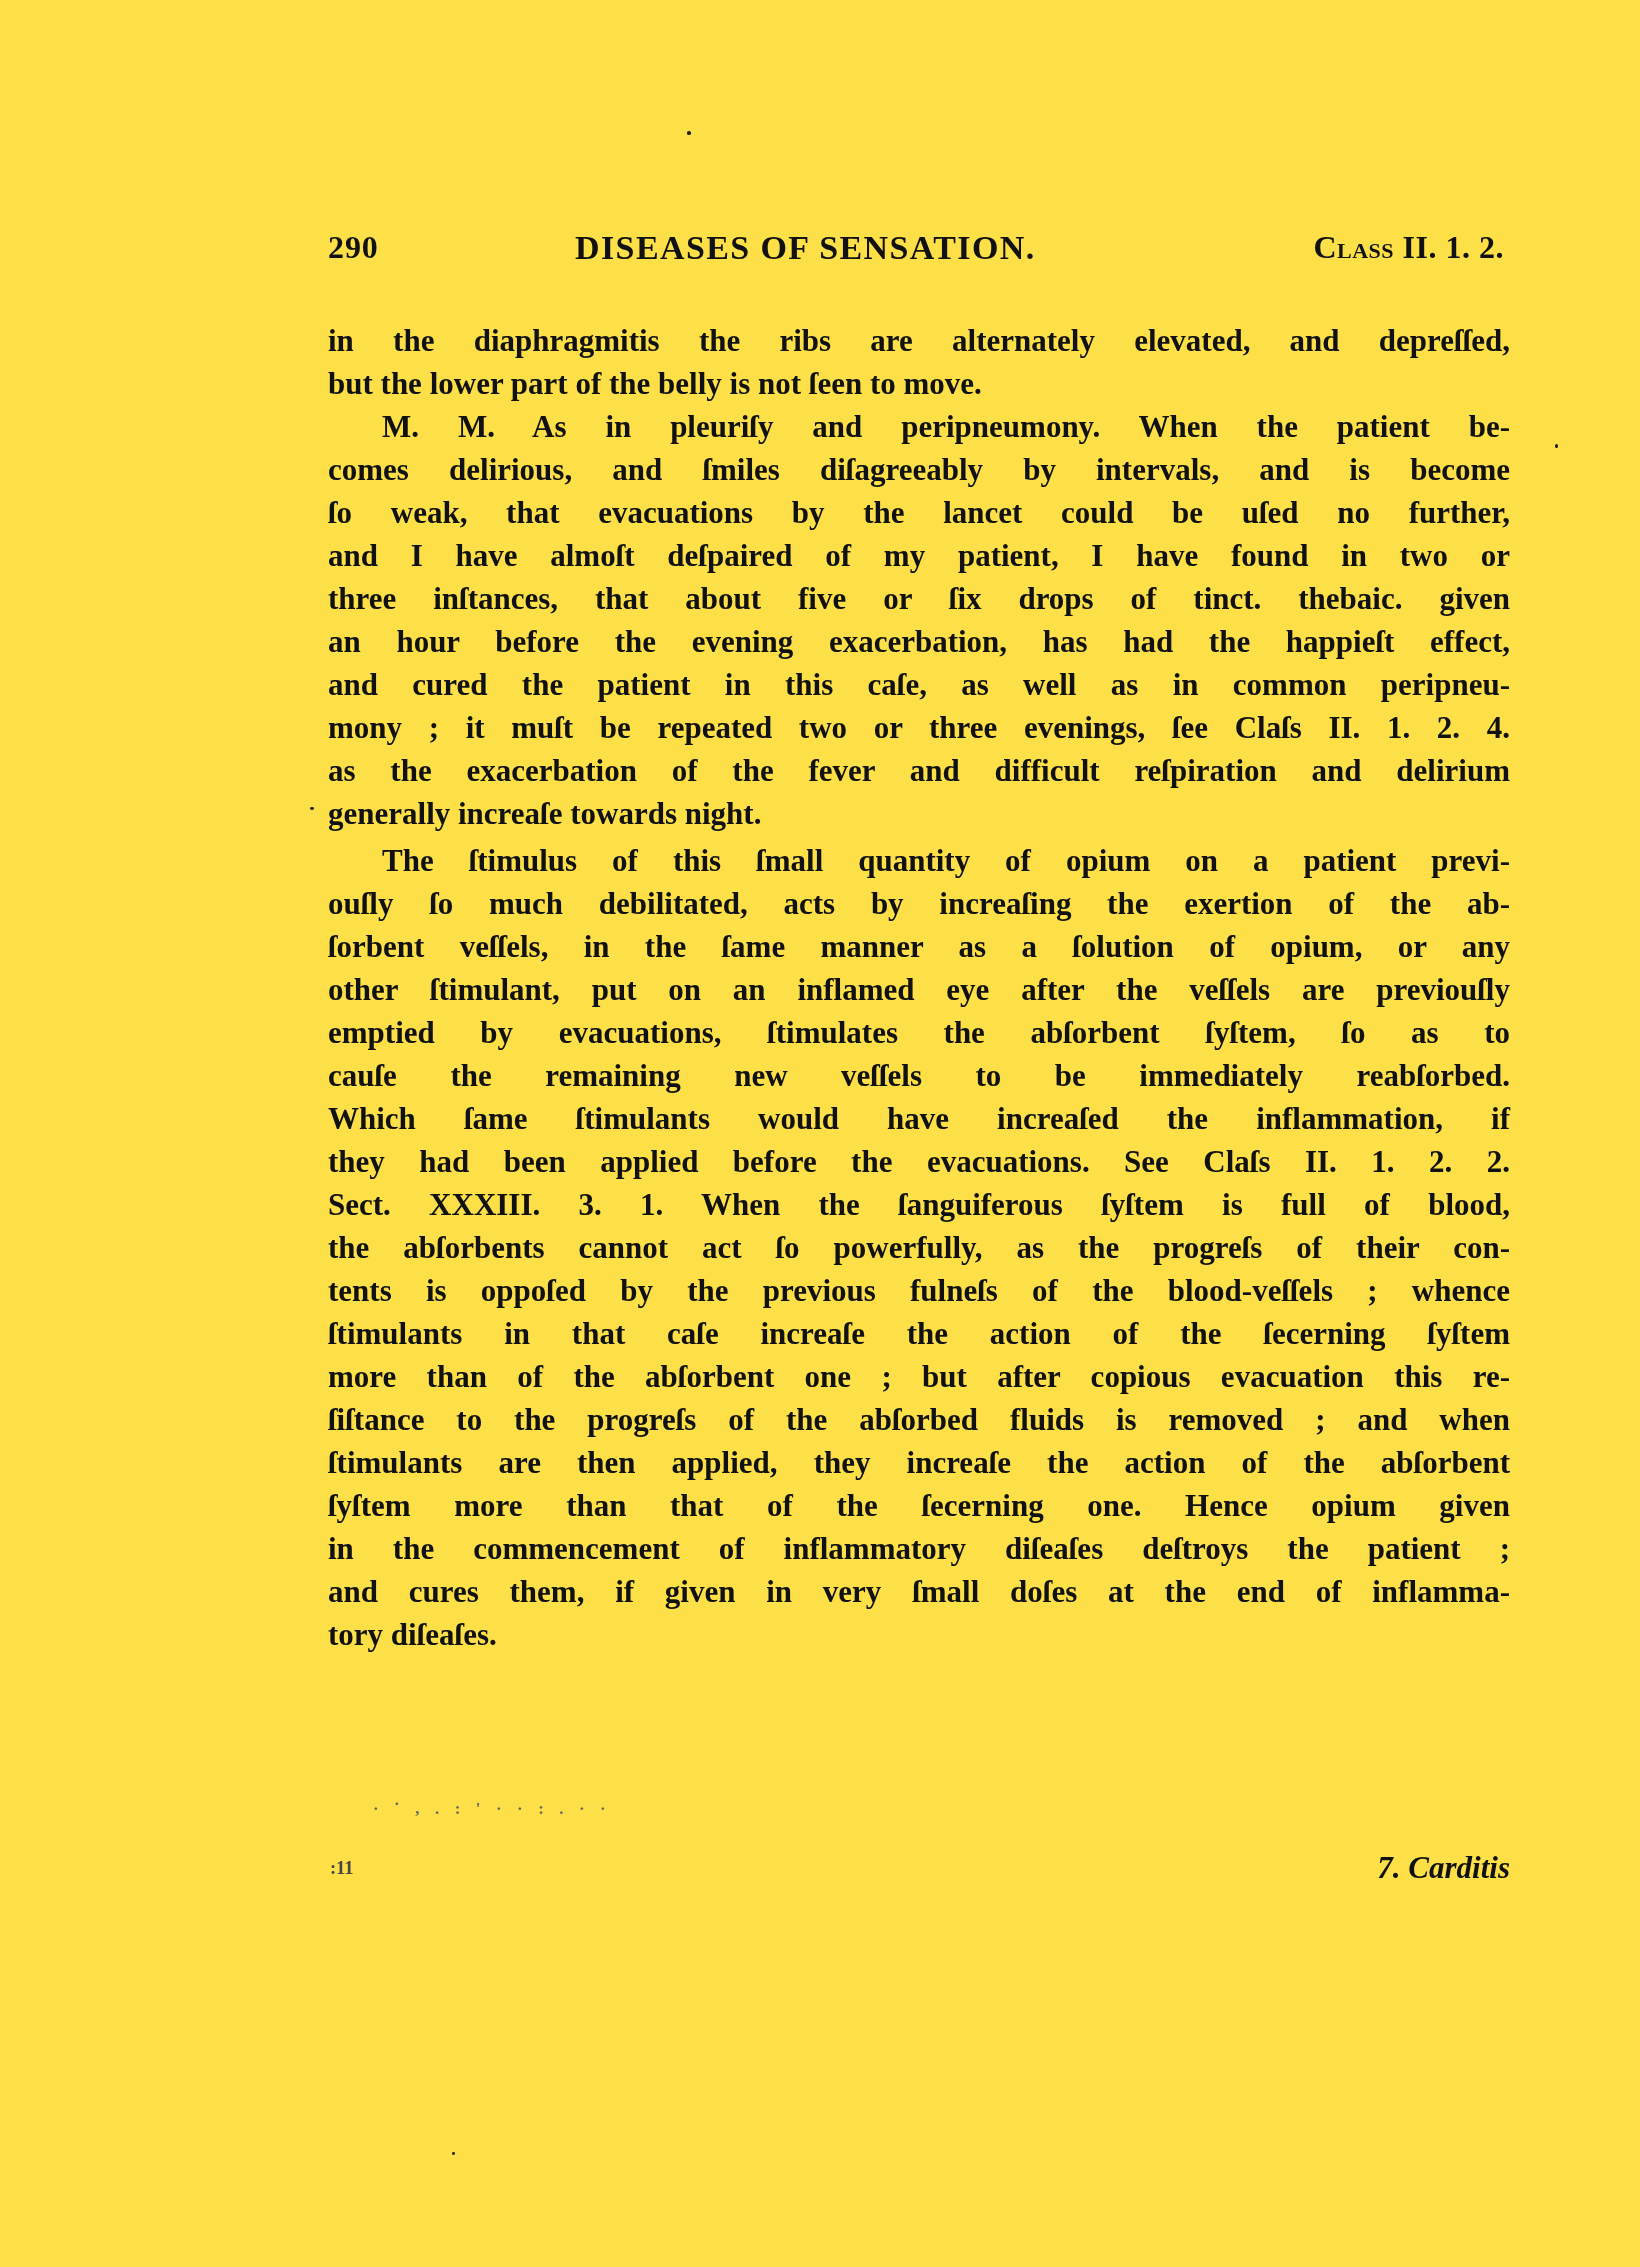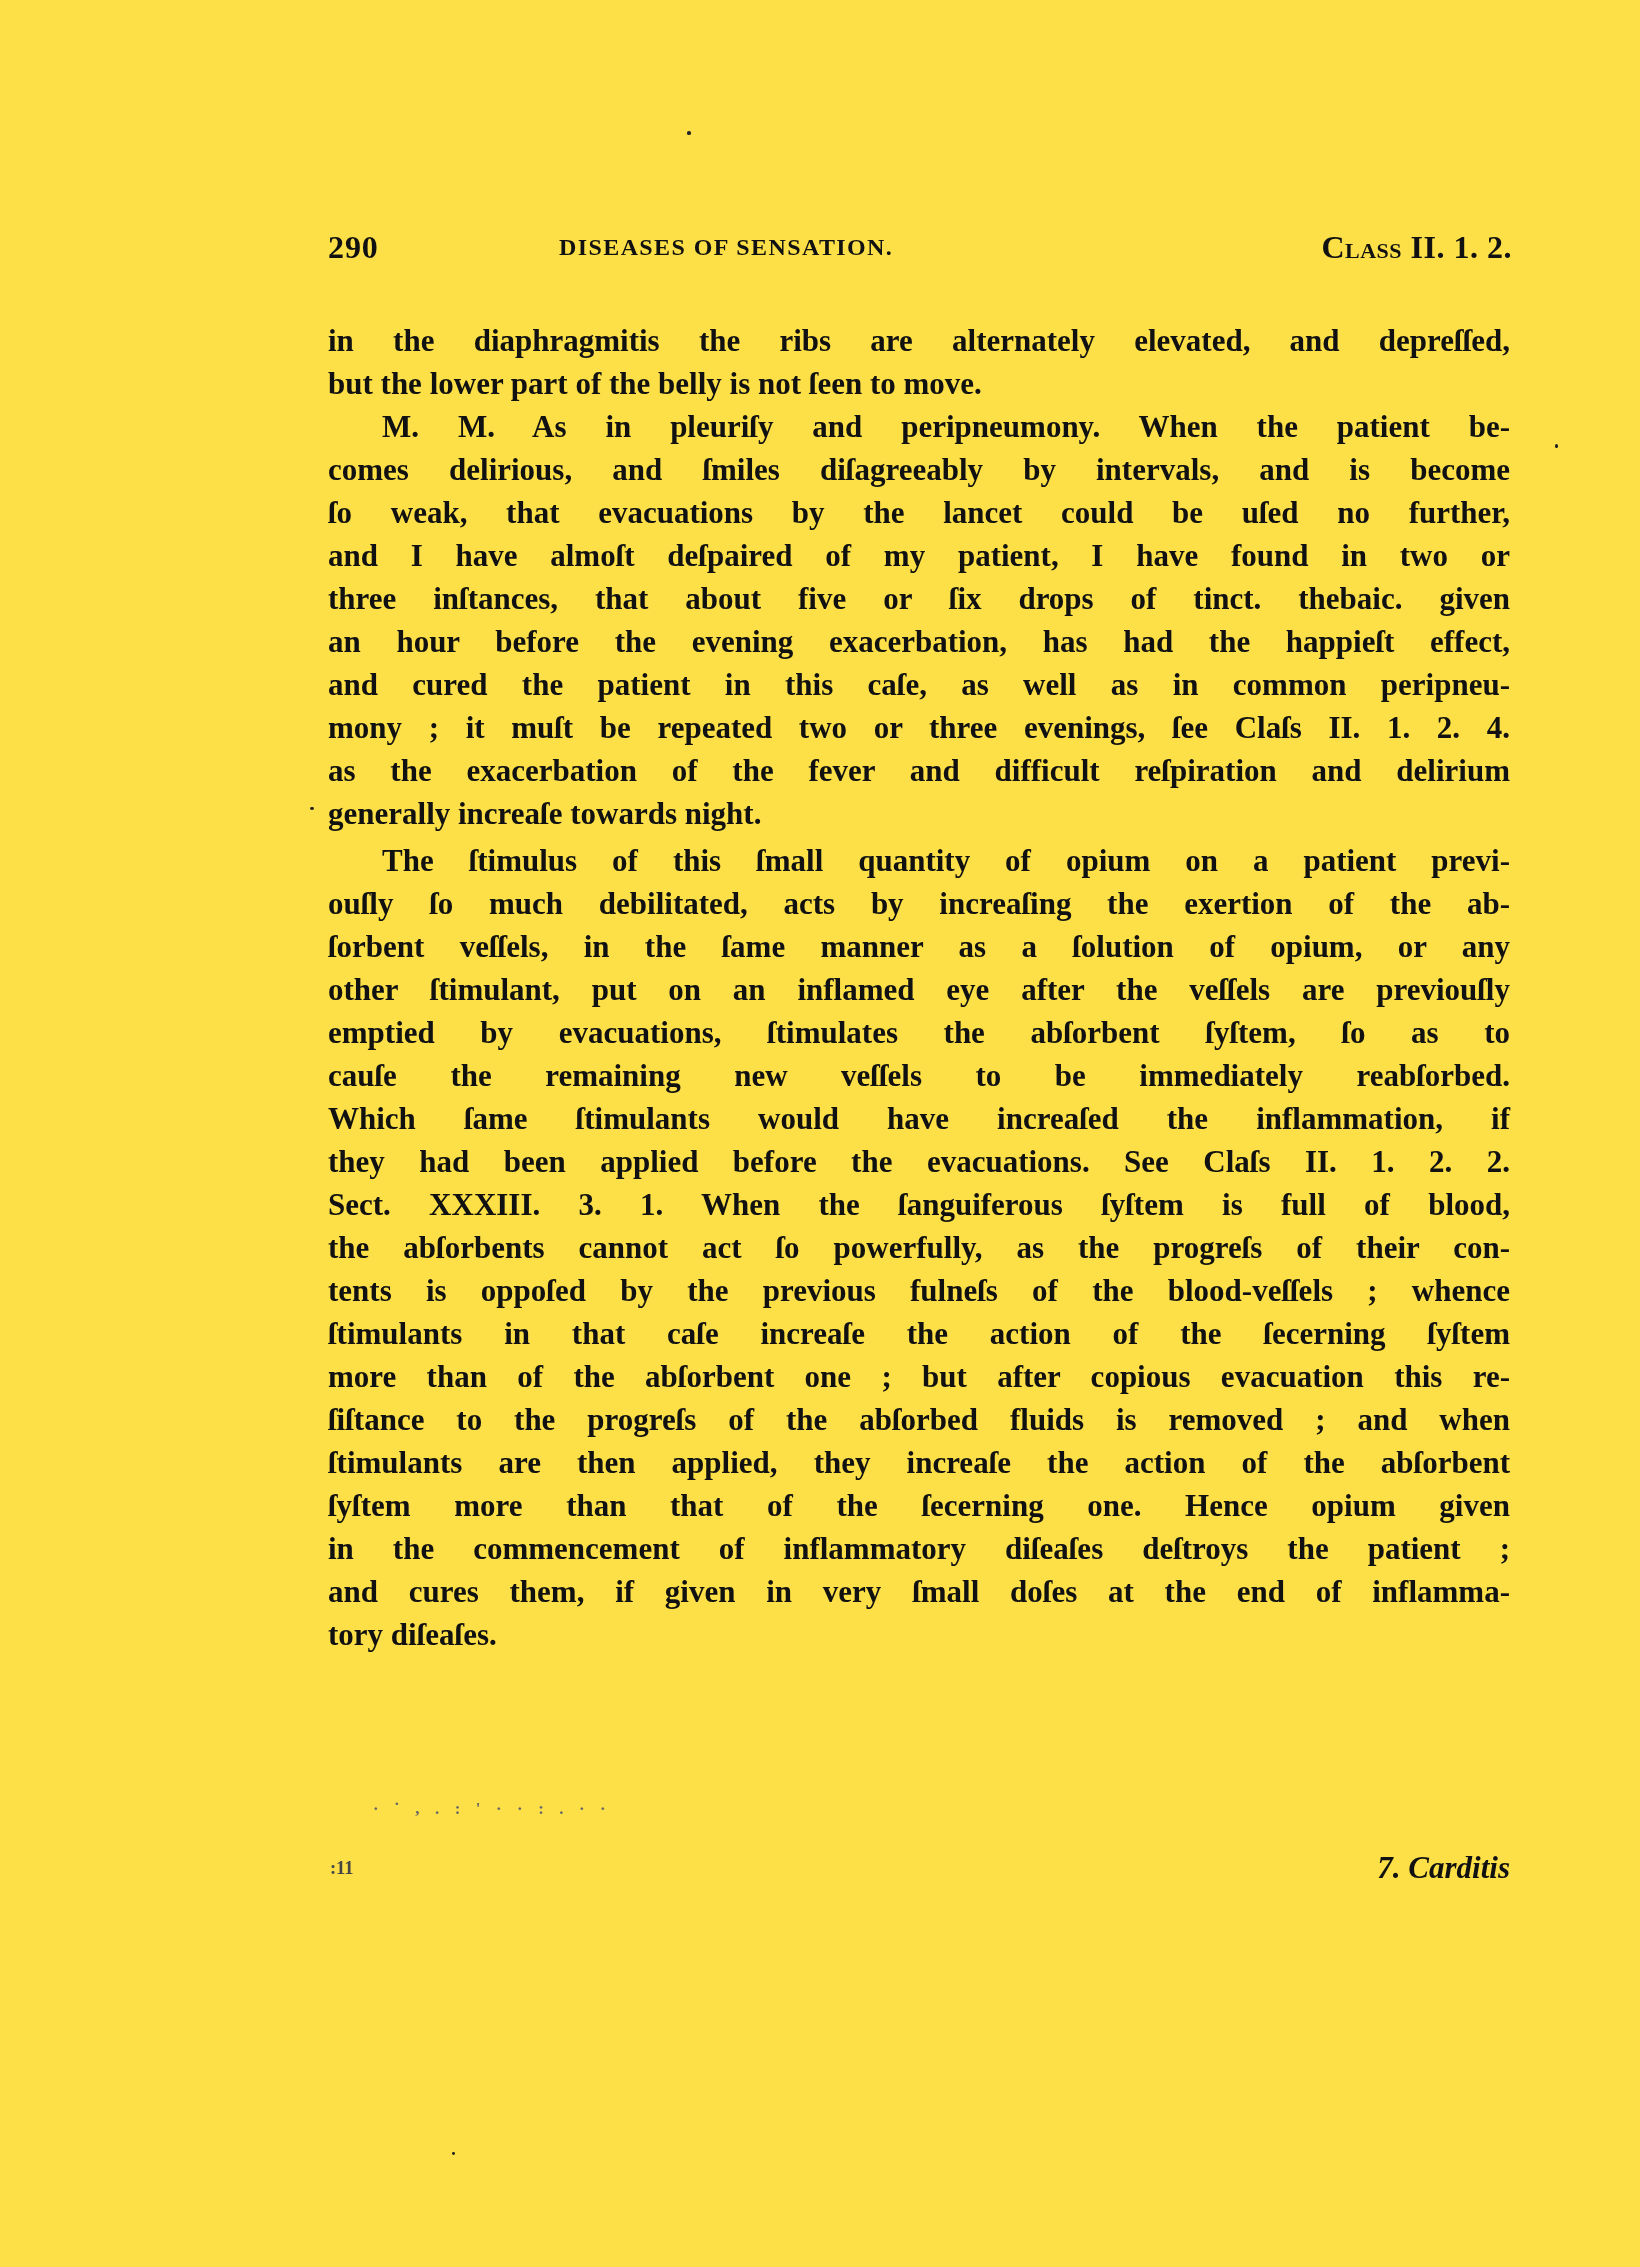--- a/index.html
+++ b/index.html
@@ -39,28 +39,28 @@
       line-height: 41px;
     }
     .running-head .page-number {
       position: absolute;
       left: 0;
       top: 0;
       letter-spacing: 0.9px;
     }
     .running-head .title {
       position: absolute;
-      left: 231px;
+      left: 247px;
       top: 0;
       letter-spacing: 1.4px;
-      font-size: 24px;
+      font-size: 34px;
     }
     .running-head .class-ref {
       position: absolute;
-      right: 0;
+      right: 8px;
       top: 0;
       font-variant: small-caps;
       letter-spacing: 0.5px;
       text-align: right;
     }
     .body-text {
       position: absolute;
       top: 300px;
       left: 328px;
       width: 1182px;

